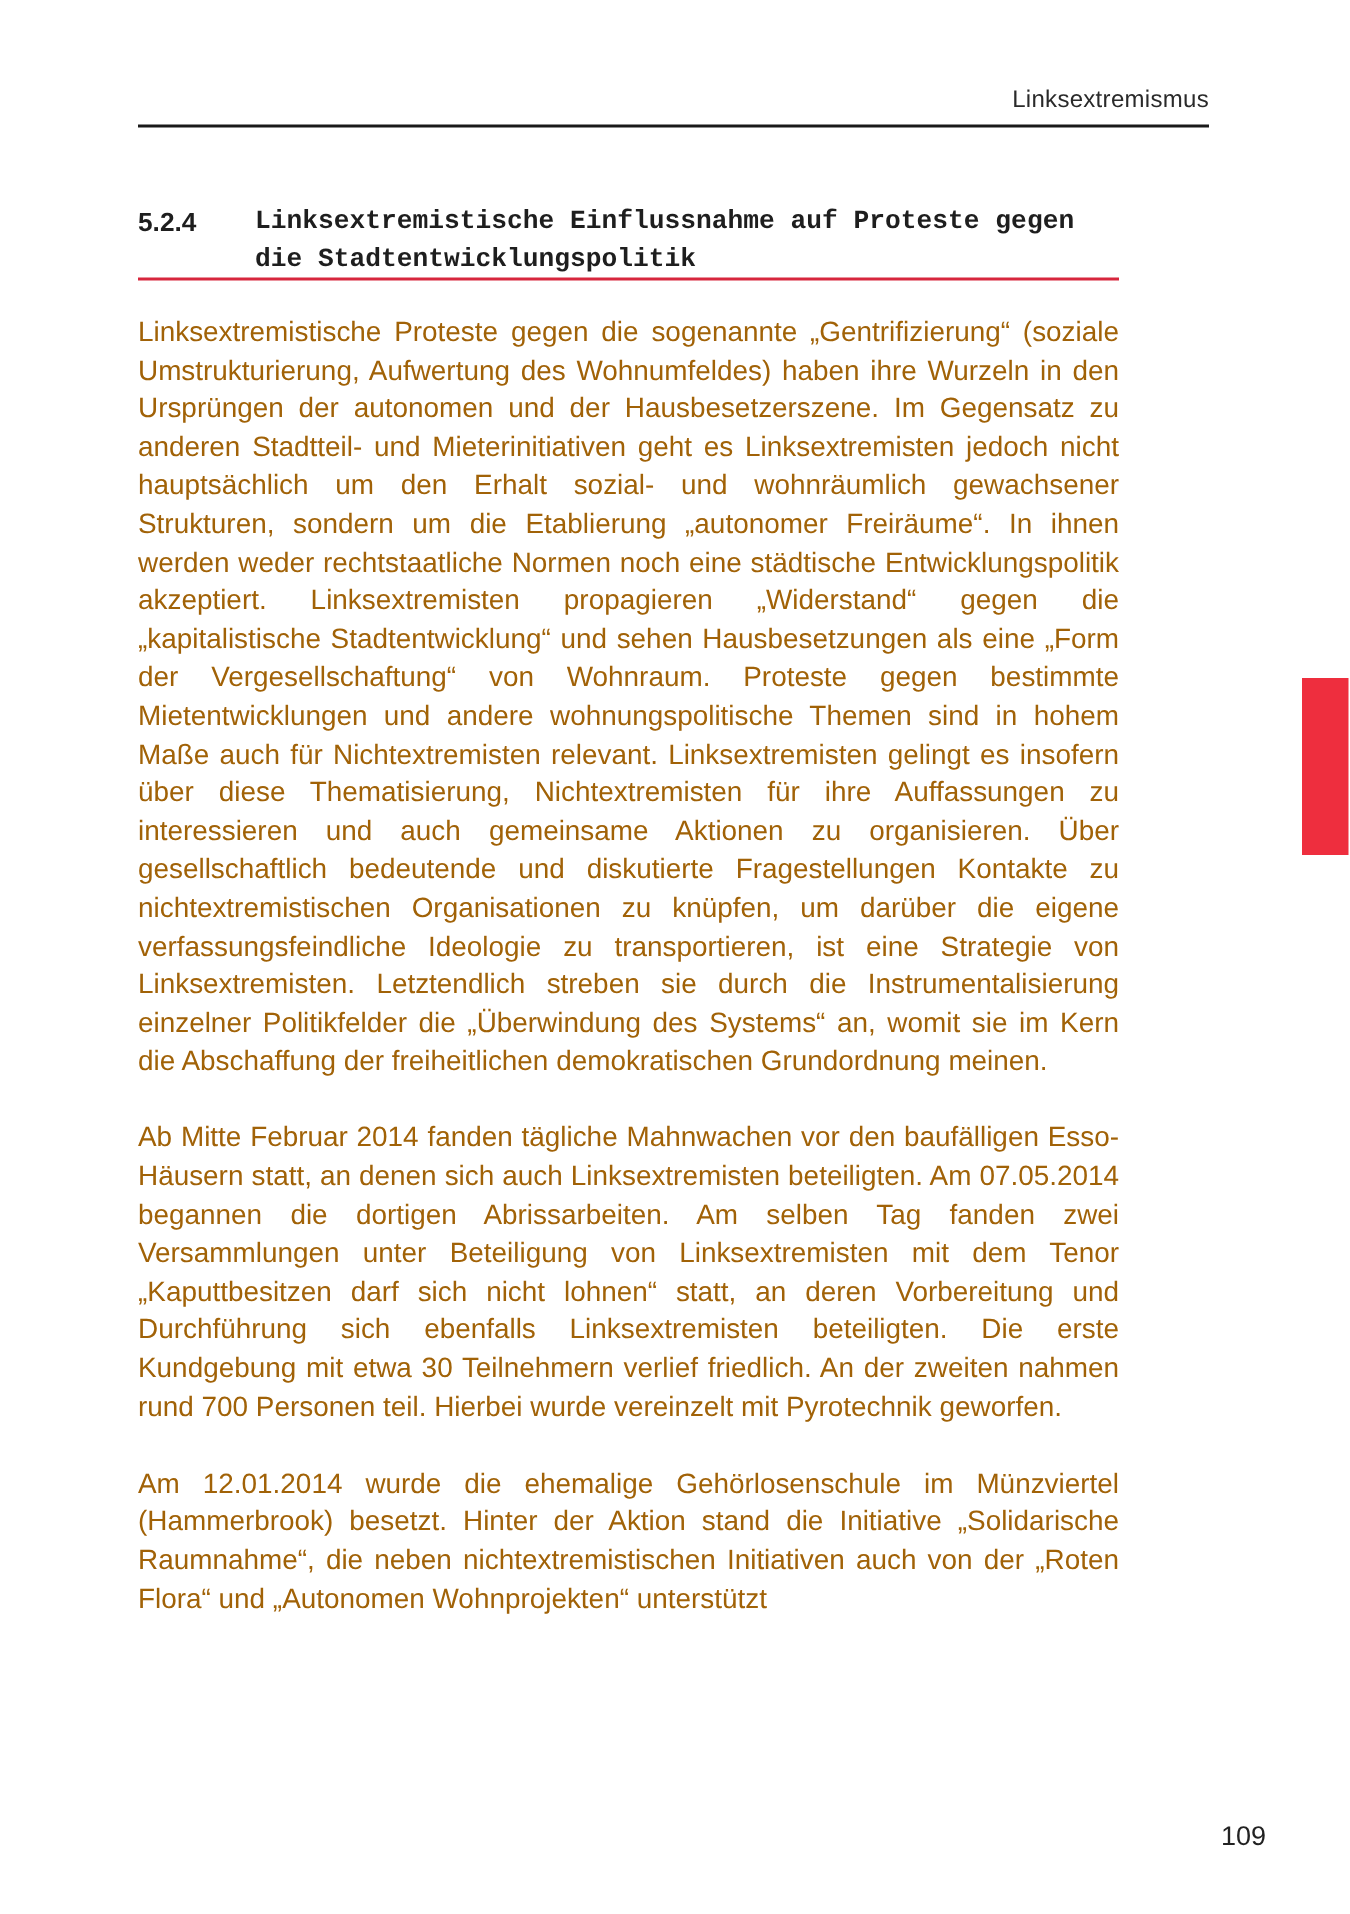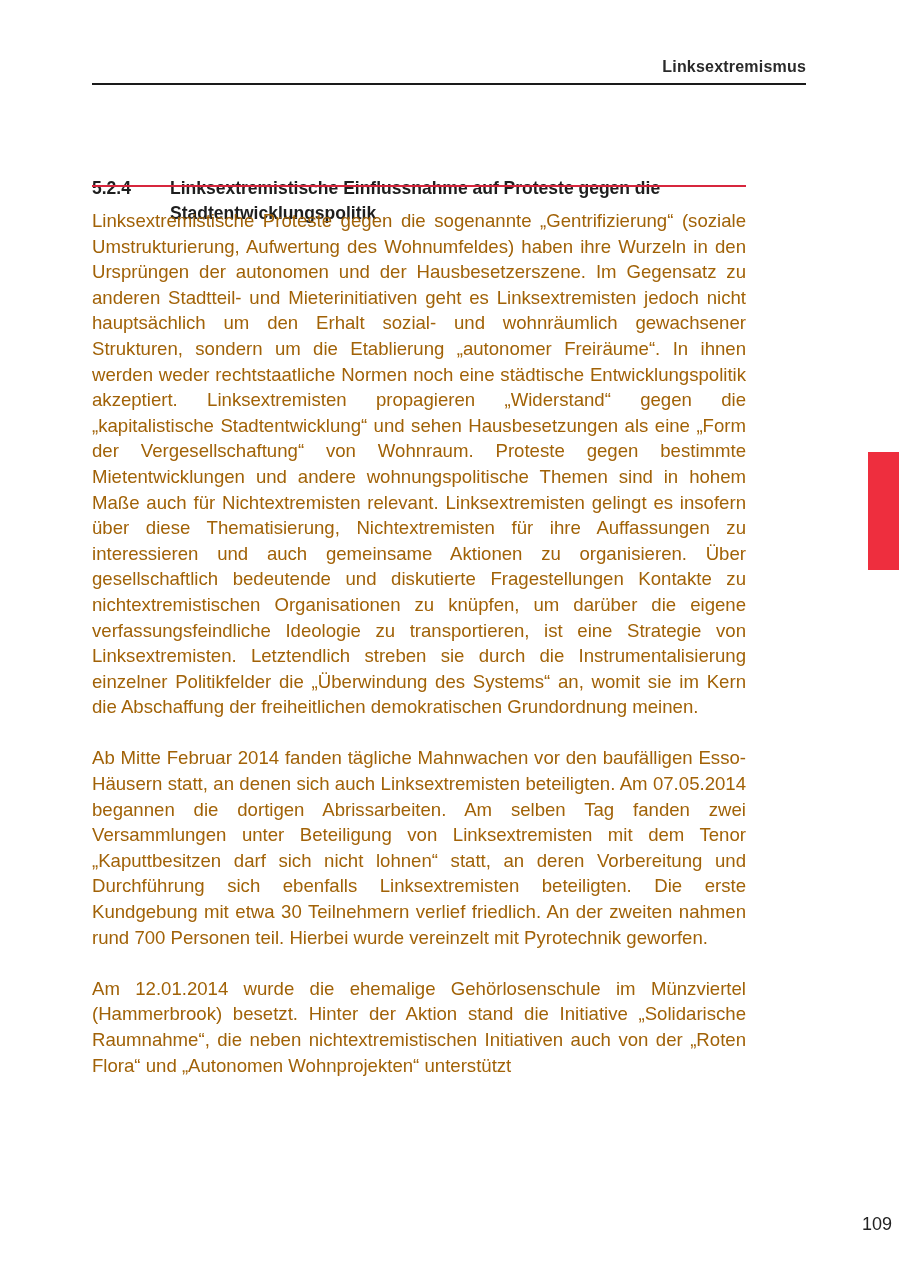--- a/index.html
+++ b/index.html
@@ -2,48 +2,48 @@
 <html><head>
 <meta charset="utf-8">
 <style>
   html, body { margin: 0; padding: 0; background: #ffffff; }
   body {
     width: 900px; height: 1276px; position: relative; overflow: hidden;
     font-family: "Liberation Sans", "DejaVu Sans", sans-serif; color: #222222;
   }
   .running-head {
     position: absolute; left: 92px; top: 58px; width: 714px;
-    text-align: right; font-size: 16px; color: #2a2a2a; letter-spacing: 0.2px; font-weight: bold;
+    text-align: right; font-size: 16px; color: #2a2a2a; letter-spacing: 0.2px;
   }
   .head-rule {
     position: absolute; left: 92px; top: 83px; width: 714px; height: 2px;
     background: #1a1a1a;
   }
   .section-heading {
     position: absolute; left: 92px; top: 136px; width: 654px;
-    font-weight: bold; font-size: 17.5px; line-height: 25px; color: #1e1e1e; margin-top: 40px;
+    font-weight: bold; font-size: 17.5px; line-height: 25px; color: #1e1e1e;
   }
   .section-heading .num { position: absolute; left: 0; top: 0; }
-  .section-heading .title { margin-left: 78px; display: block; }
+  .section-heading .title { margin-left: 78px; display: block; font-family: Liberation Mono, monospace; }
   .heading-rule {
     position: absolute; left: 92px; top: 185px; width: 654px; height: 2px;
     background: #d7263d;
   }
   .body-text {
     position: absolute; left: 92px; top: 208px; width: 654px;
     font-size: 18.6px; line-height: 25.6px; text-align: justify; color: #a16207;
     hyphens: manual;
   }
   .body-text p { margin: 0 0 25.6px 0; }
   .side-tab {
     position: absolute; left: 868px; top: 452px; width: 31px; height: 118px;
     background: #ee2e3e;
   }
   .page-number {
-    position: absolute; left: 838px; top: 1214px; width: 54px; text-align: right;
+    position: absolute; left: 790px; top: 1214px; width: 54px; text-align: right;
     font-size: 18px; color: #222;
   }
 </style>
 </head>
 <body>
 
 <div class="running-head">Linksextremismus</div>
 <div class="head-rule"></div>
 
 <div class="section-heading">

